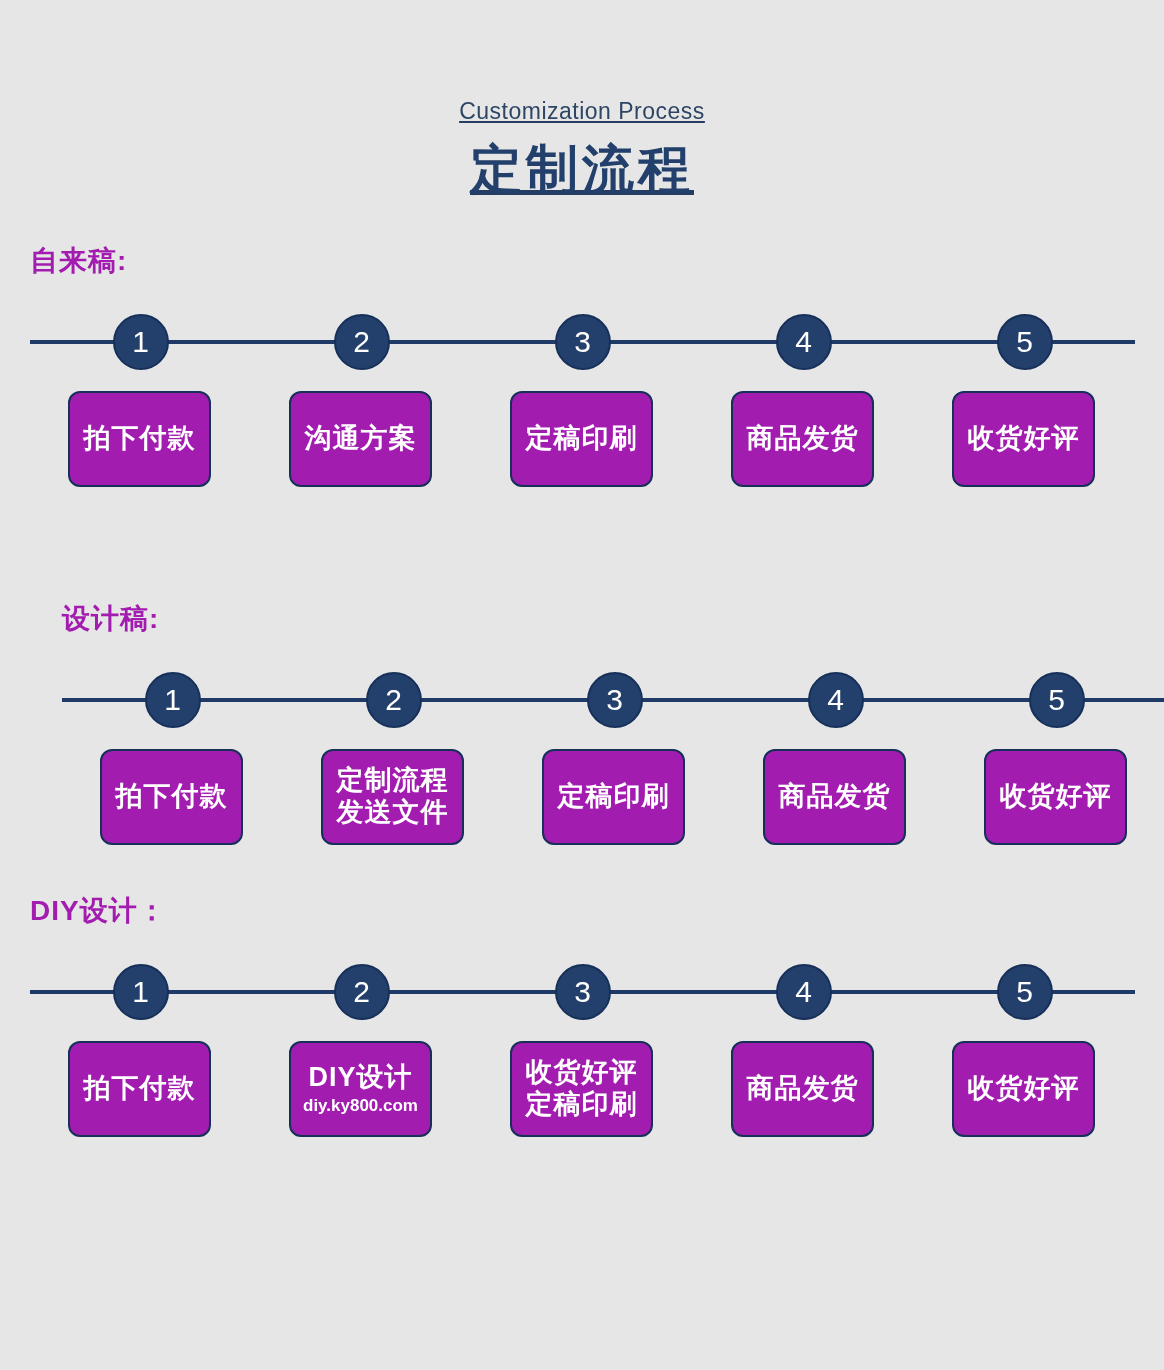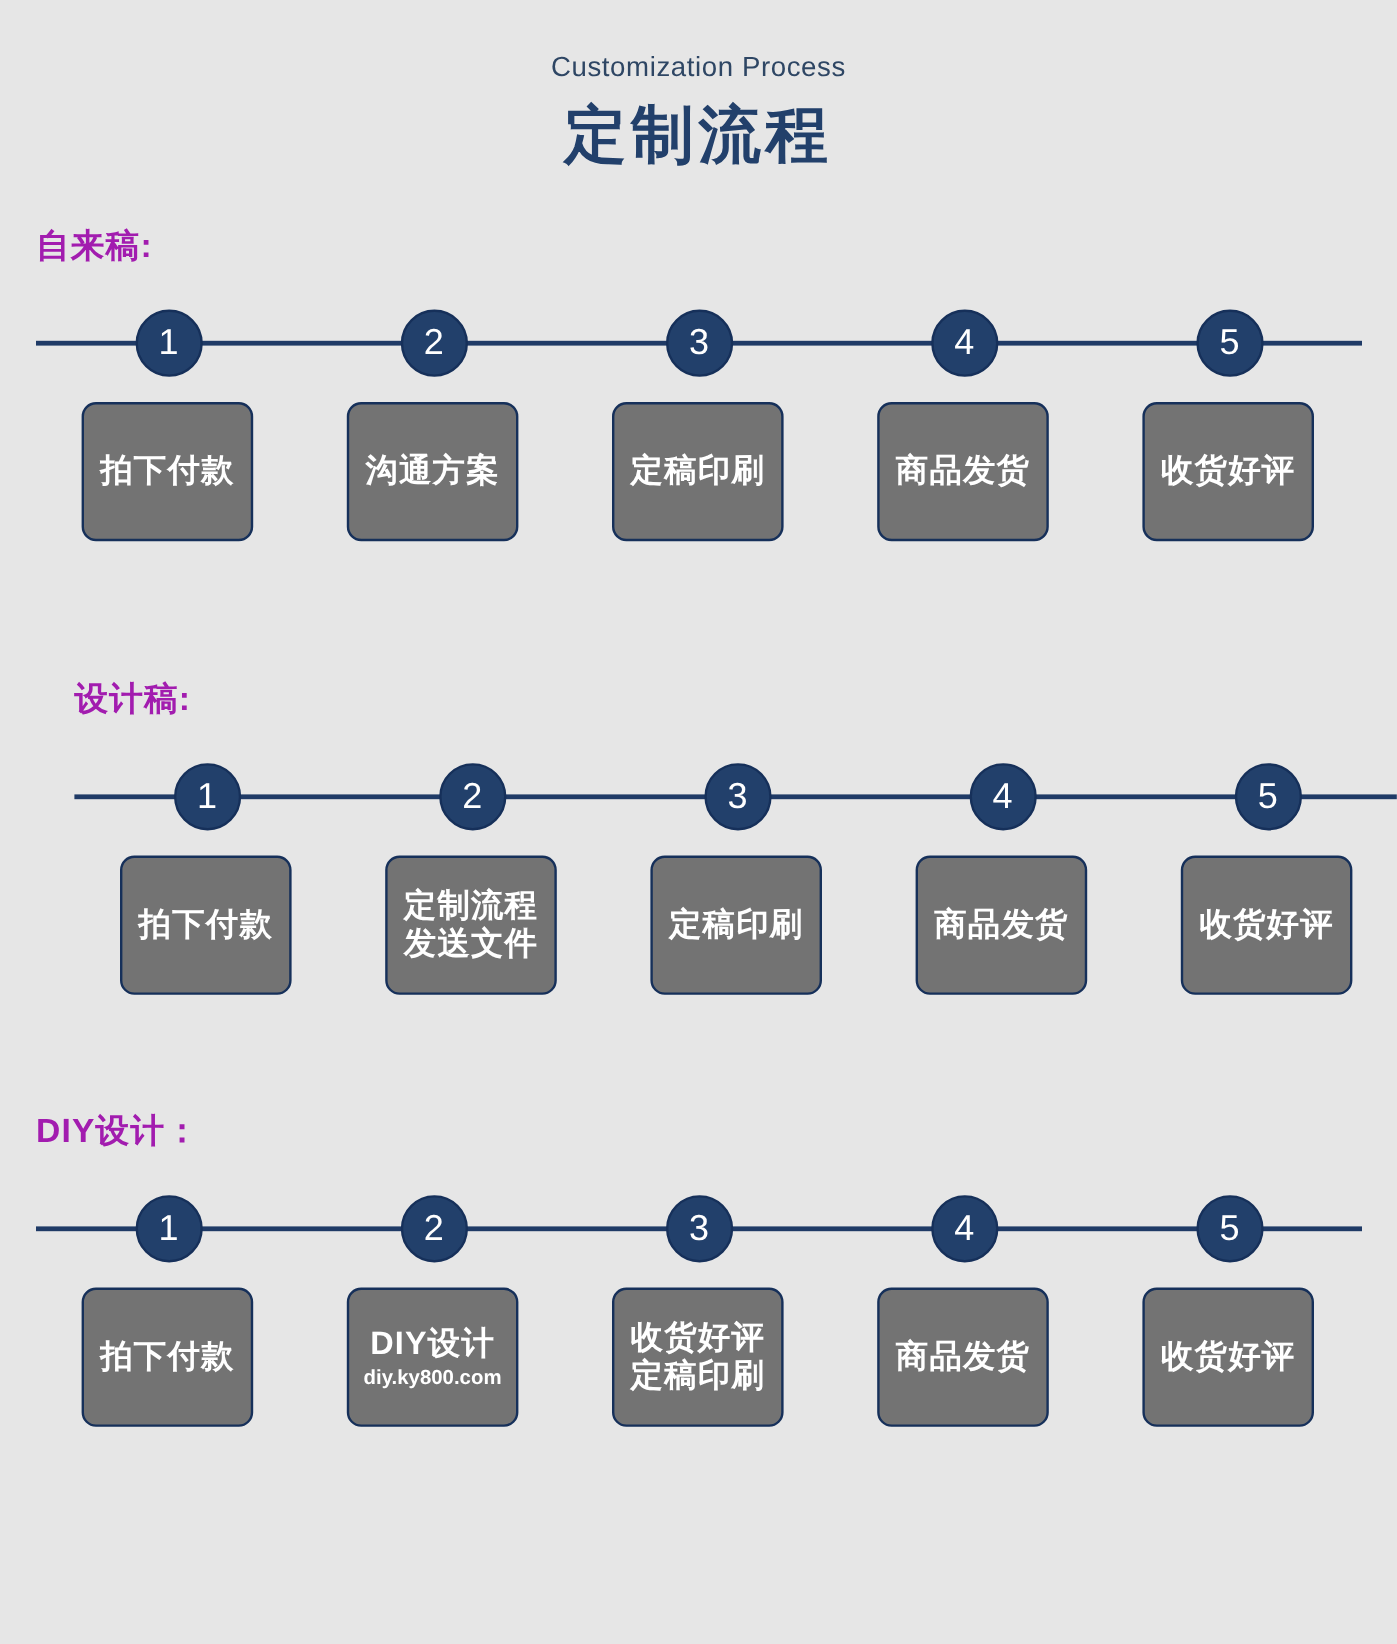--- a/index.html
+++ b/index.html
@@ -13,22 +13,23 @@
     font-family: "Liberation Sans", "DejaVu Sans", sans-serif;
     color: #253d63;
     overflow: hidden;
     position: relative;
   }
 
   
   .header {
     width: 100%;
     text-align: center;
-    padding-top: 44px;
+    padding-top: 100px;
     box-sizing: border-box;
+    text-decoration: underline;
   }
   .header-eyebrow {
     font-size: 23px;
     letter-spacing: 0.5px;
     color: #2e4664;
     line-height: 1;
     font-weight: 400;
   }
   .header-title {
     font-size: 52px;
@@ -110,22 +111,22 @@
     box-sizing: border-box;
     margin-top: 18px;
   }
   .box-slot {
     width: 20.4%;
     display: flex;
     justify-content: center;
   }
   .step-box {
     width: 143px;
-    height: 116px;
-    background: #737373;
+    height: 96px;
+    background: #a21caf;
     border: 2px solid #16305a;
     border-radius: 12px;
     box-sizing: border-box;
     display: flex;
     flex-direction: column;
     align-items: center;
     justify-content: center;
     color: #ffffff;
     font-size: 27px;
     font-weight: bold;
@@ -140,21 +141,21 @@
     display: block;
     font-size: 17px;
     font-weight: bold;
     letter-spacing: 0;
     margin-top: 3px;
   }
 
   
   .sec-1 { margin-top: 52px; }
   .sec-2 { margin-top: 118px; padding-left: 32px; }
-  .sec-3 { margin-top: 100px; }
+  .sec-3 { margin-top: 52px; }
 </style>
 </head>
 <body>
 
 <div class="header">
   <div class="header-eyebrow">Customization Process</div>
   <div class="header-title">定制流程</div>
 </div>
 
 <div id="sections-root">

